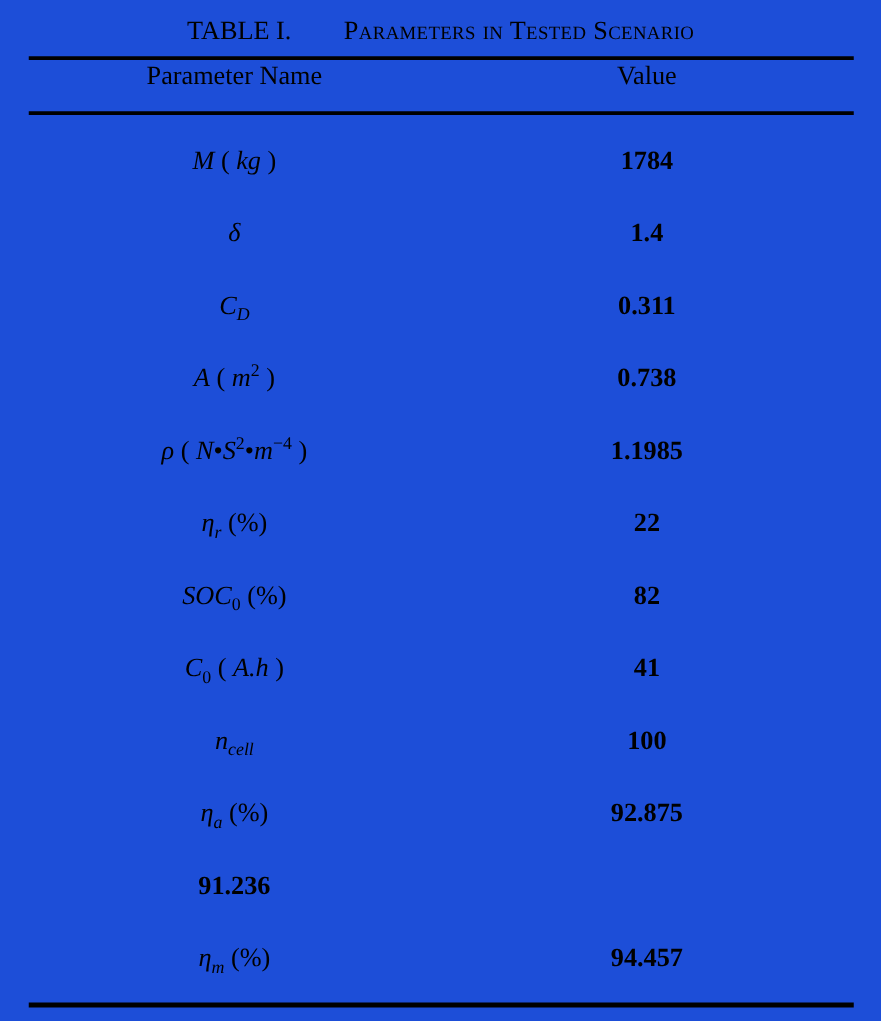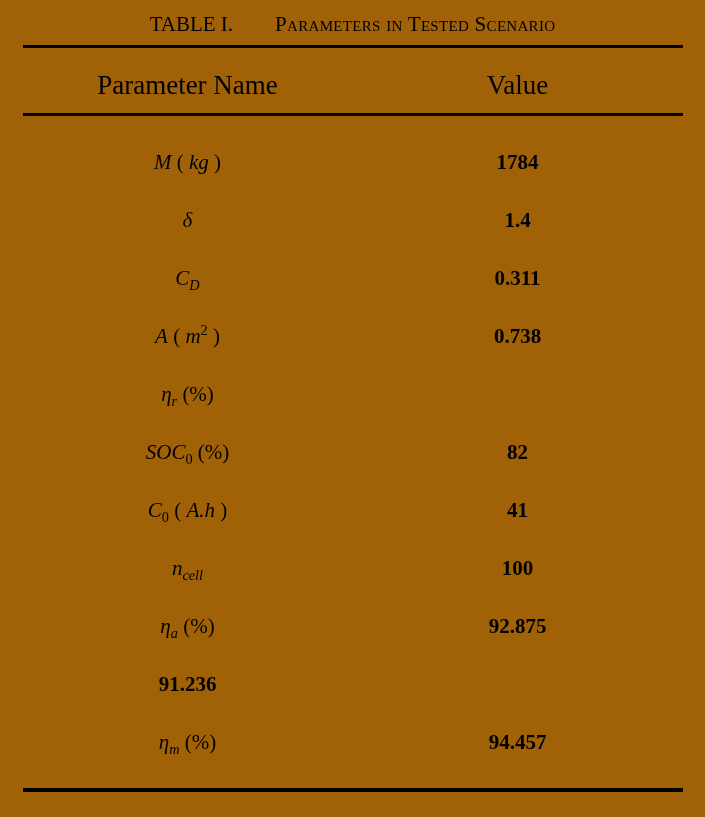--- a/index.html
+++ b/index.html
@@ -4,21 +4,21 @@
 <style>
   html, body {
     margin: 0;
     padding: 0;
     background: #ffffff;
   }
   .page {
     position: relative;
     width: 705px;
     height: 817px;
-    background: #a16207;
+    background: #1d4ed8;
     color: #000000;
     font-family: "Liberation Serif", "DejaVu Serif", serif;
     box-sizing: border-box;
     padding-top: 8px;
     overflow: hidden;
   }
   .caption {
     height: 37px;
     display: flex;
     justify-content: center;
@@ -34,29 +34,29 @@
   }
   .rule {
     width: 660px;
     margin: 0 auto;
     background: #000000;
   }
   .rule.thin { height: 3px; }
   .rule.thick { height: 4px; }
   .header-row {
     width: 660px;
-    margin: 12px auto;
+    margin: 0 auto;
     height: 41px;
     display: flex;
-    align-items: flex-end;
-    font-size: 27px;
+    align-items: flex-start;
+    font-size: 21px;
   }
   .body-rows {
     width: 660px;
-    margin: 17px auto;
+    margin: 7px auto;
   }
   .row {
     display: flex;
     height: 58px;
     align-items: center;
     font-size: 21px;
   }
   .cell {
     width: 50%;
     text-align: center;
@@ -101,21 +101,26 @@
       </div>
       <div class="row">
         <div class="cell param"><span>C</span><sub>D</sub></div>
         <div class="cell value">0.311</div>
       </div>
       <div class="row">
         <div class="cell param"><span>A</span><span class="n"> ( </span><span>m</span><sup>2</sup><span class="n"> )</span></div>
         <div class="cell value">0.738</div>
       </div>
       <div class="row">
+        <div class="cell param"><span>ρ</span><span class="n"> ( </span><span>N</span><span class="n">•</span><span>S</span><sup>2</sup><span class="n">•</span><span>m</span><sup>−4</sup><span class="n"> )</span></div>
+        <div class="cell value">1.1985</div>
+      </div>
+      <div class="row">
         <div class="cell param"><span>η</span><sub>r</sub><span class="n"> (%)</span></div>
+        <div class="cell value">22</div>
       </div>
       <div class="row">
         <div class="cell param"><span>SOC</span><sub class="n">0</sub><span class="n"> (%)</span></div>
         <div class="cell value">82</div>
       </div>
       <div class="row">
         <div class="cell param"><span>C</span><sub class="n">0</sub><span class="n"> ( </span><span>A.h</span><span class="n"> )</span></div>
         <div class="cell value">41</div>
       </div>
       <div class="row">

